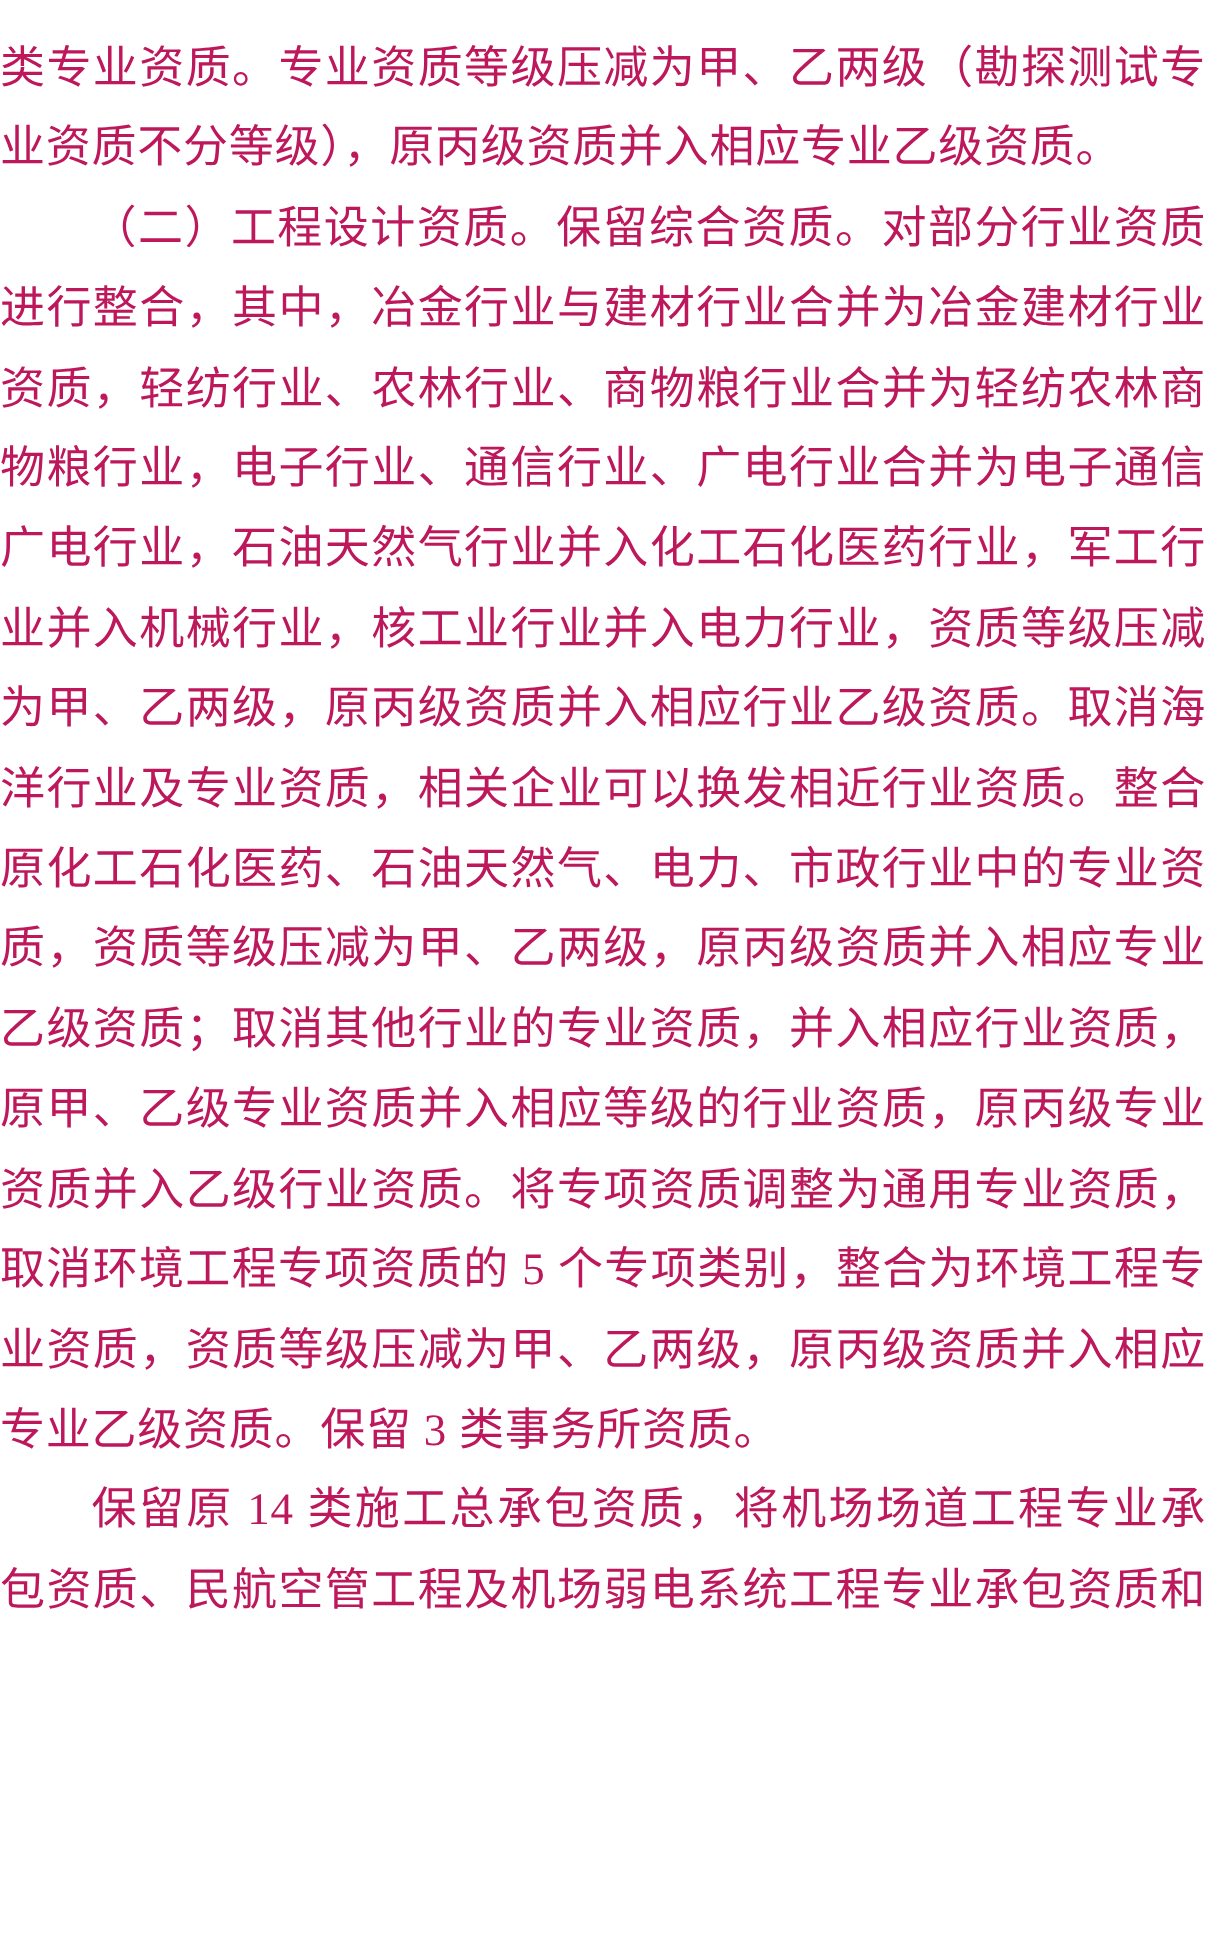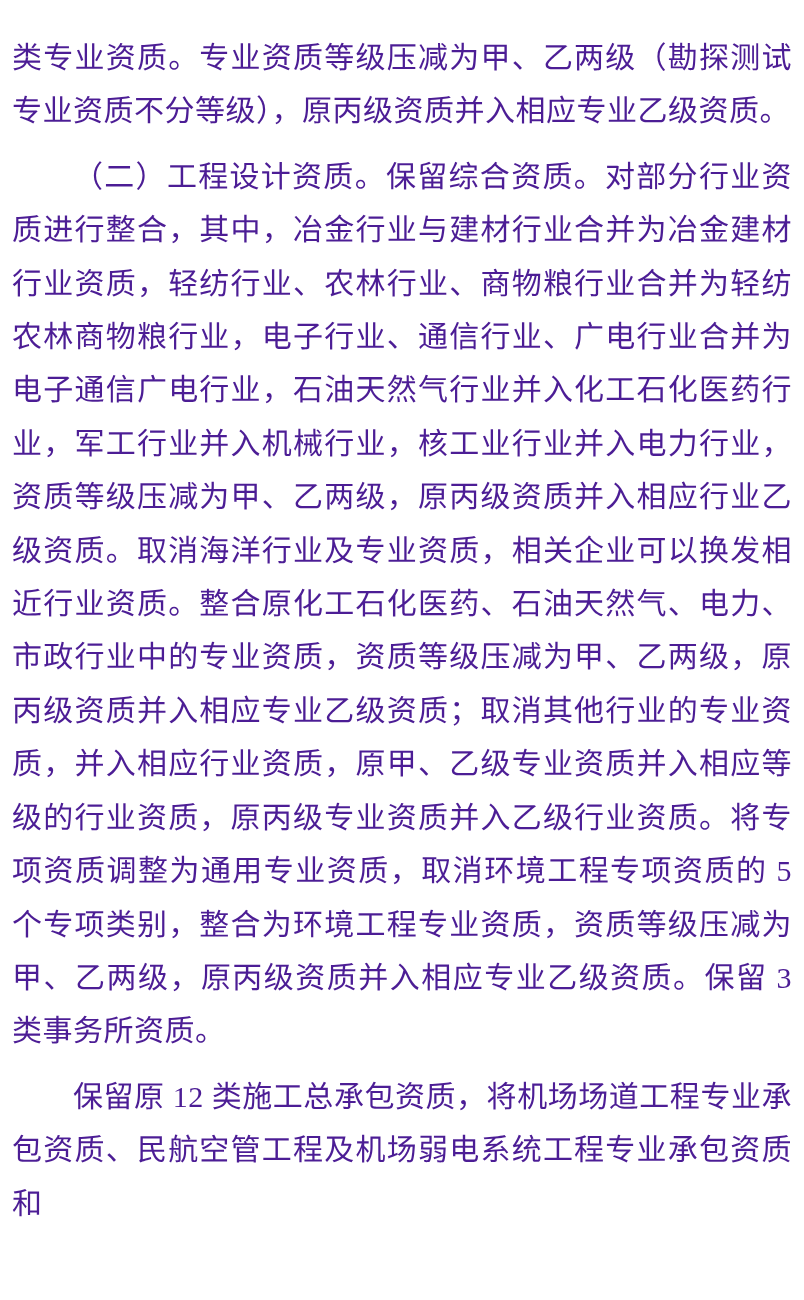--- a/index.html
+++ b/index.html
@@ -13,37 +13,37 @@
     overflow: hidden;
   }
   .page {
     box-sizing: border-box;
     width: 804px;
     height: 1300px;
     padding: 19px 0 0 0;
     background: #ffffff;
   }
   .para {
-    margin: 12px;
+    margin: 0;
     font-family: "Liberation Serif", "DejaVu Serif", serif;
     font-size: 30px;
     line-height: 53.4px;
-    color: #4c1d95;
+    color: #be185d;
     text-align: justify;
     letter-spacing: 0.5px;
     word-break: break-all;
   }
   .para.indent {
     text-indent: 61px;
   }
   .para.cutoff {
     
     text-align-last: justify;
   }
 </style>
 </head>
 <body>
 
 <main class="page">
   <p class="para">类专业资质。专业资质等级压减为甲、乙两级（勘探测试专业资质不分等级），原丙级资质并入相应专业乙级资质。</p>
   <p class="para indent">（二）工程设计资质。保留综合资质。对部分行业资质进行整合，其中，冶金行业与建材行业合并为冶金建材行业资质，轻纺行业、农林行业、商物粮行业合并为轻纺农林商物粮行业，电子行业、通信行业、广电行业合并为电子通信广电行业，石油天然气行业并入化工石化医药行业，军工行业并入机械行业，核工业行业并入电力行业，资质等级压减为甲、乙两级，原丙级资质并入相应行业乙级资质。取消海洋行业及专业资质，相关企业可以换发相近行业资质。整合原化工石化医药、石油天然气、电力、市政行业中的专业资质，资质等级压减为甲、乙两级，原丙级资质并入相应专业乙级资质；取消其他行业的专业资质，并入相应行业资质，原甲、乙级专业资质并入相应等级的行业资质，原丙级专业资质并入乙级行业资质。将专项资质调整为通用专业资质，取消环境工程专项资质的 5 个专项类别，整合为环境工程专业资质，资质等级压减为甲、乙两级，原丙级资质并入相应专业乙级资质。保留 3 类事务所资质。</p>
-  <p class="para indent cutoff">保留原 12 类施工总承包资质，将机场场道工程专业承包资质、民航空管工程及机场弱电系统工程专业承包资质和</p>
+  <p class="para indent cutoff">保留原 14 类施工总承包资质，将机场场道工程专业承包资质、民航空管工程及机场弱电系统工程专业承包资质和</p>
 </main>
 
 </body></html>

